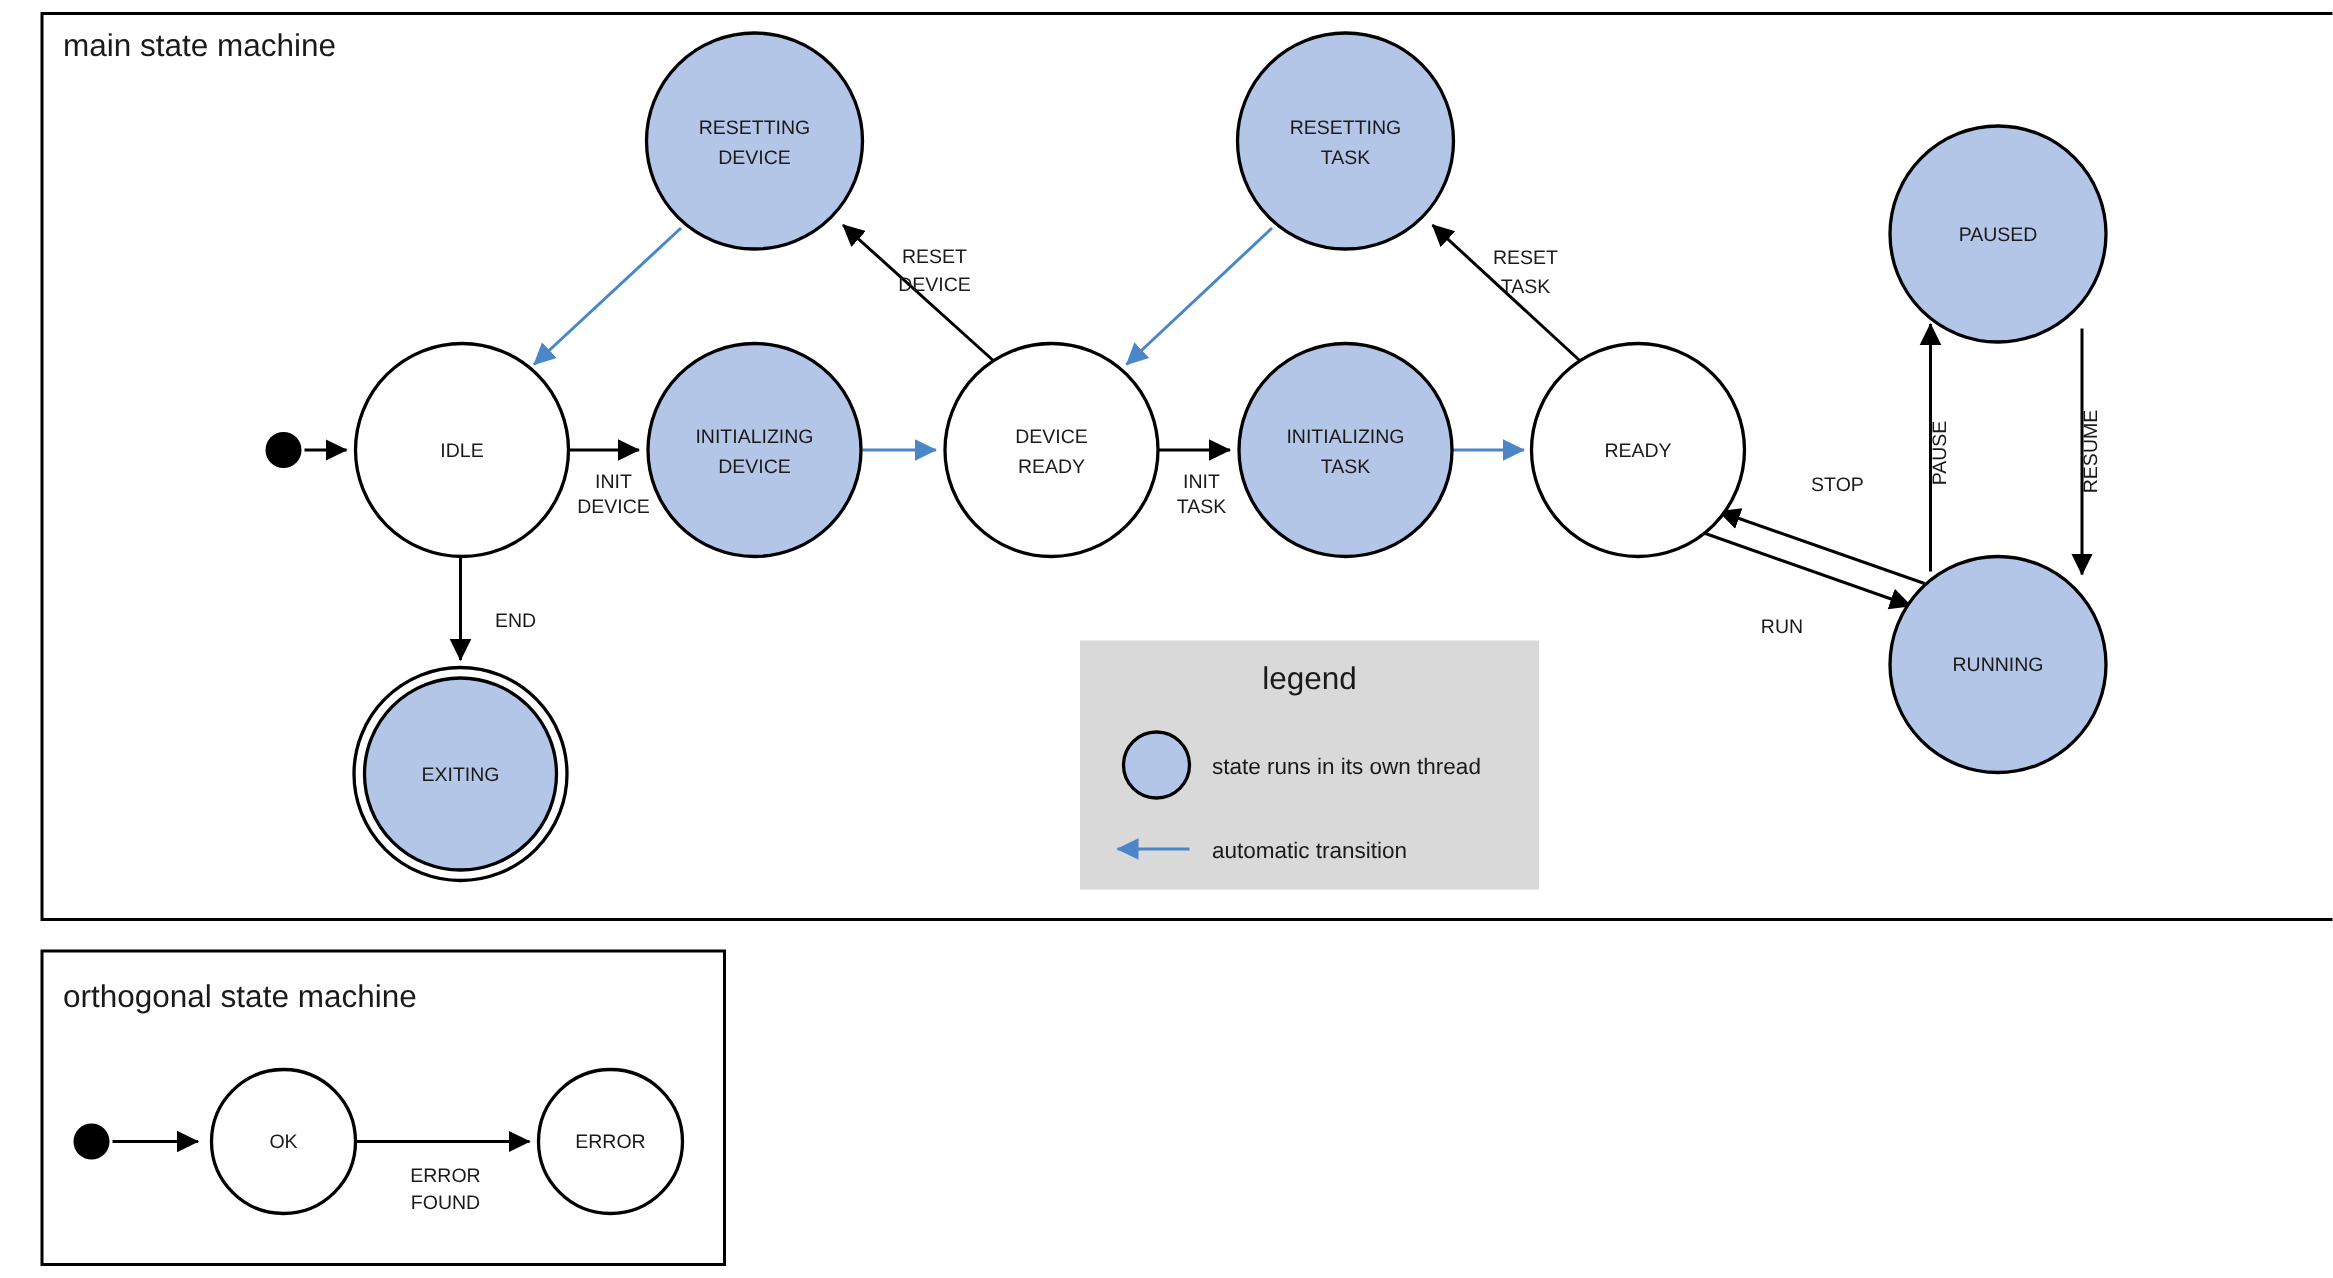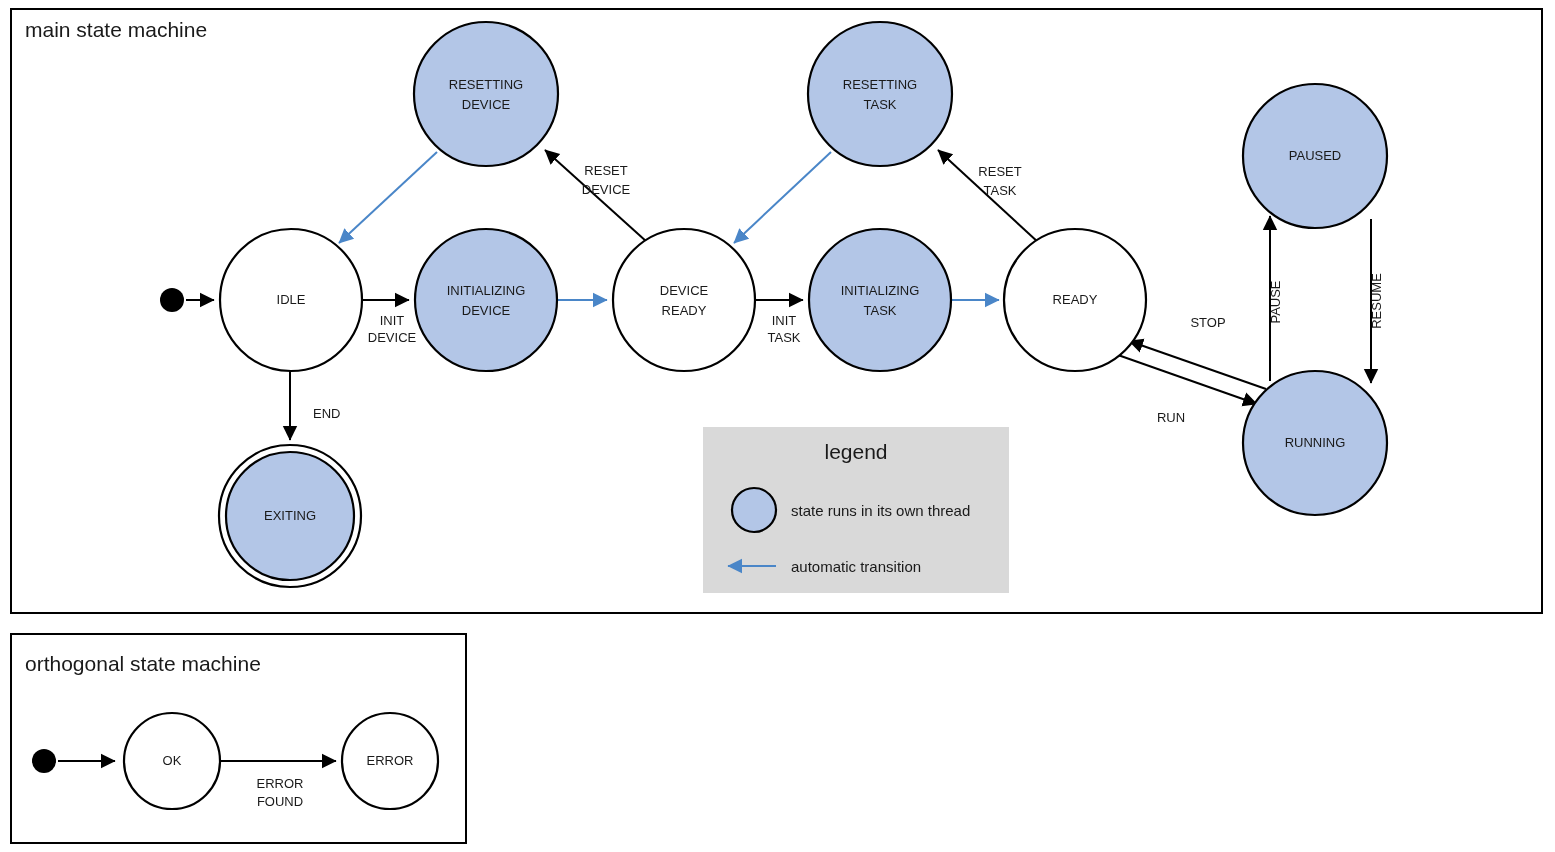--- a/index.html
+++ b/index.html
@@ -1,17 +1,17 @@
 <!DOCTYPE html>
 <html><head>
 <meta charset="utf-8">
 <style>
   html,body{margin:0;padding:0;background:#ffffff;}
   body{width:1555px;height:852px;font-family:"Liberation Sans",sans-serif;overflow:hidden;}
-  #root{position:relative;width:1260px;height:852px;}
+  #root{position:relative;width:1260px;height:852px;padding-left:17px;}
   svg{display:block;}
   .frame{fill:none;stroke:#000000;stroke-width:2;}
   .node-circle{stroke:#000000;stroke-width:2.2;}
   .node-plain{fill:#ffffff;}
   .node-thread{fill:#b3c6e7;}
   .node-label{font-family:"Liberation Sans",sans-serif;font-size:13px;fill:#1a1a1a;text-anchor:middle;dominant-baseline:middle;}
   .frame-title{font-family:"Liberation Sans",sans-serif;font-size:21px;fill:#1a1a1a;}
   .edge{fill:none;stroke:#000000;stroke-width:2;}
   .edge-auto{fill:none;stroke:#4a86c8;stroke-width:2;}
   .edge-label{font-family:"Liberation Sans",sans-serif;font-size:13px;fill:#1a1a1a;text-anchor:middle;}

